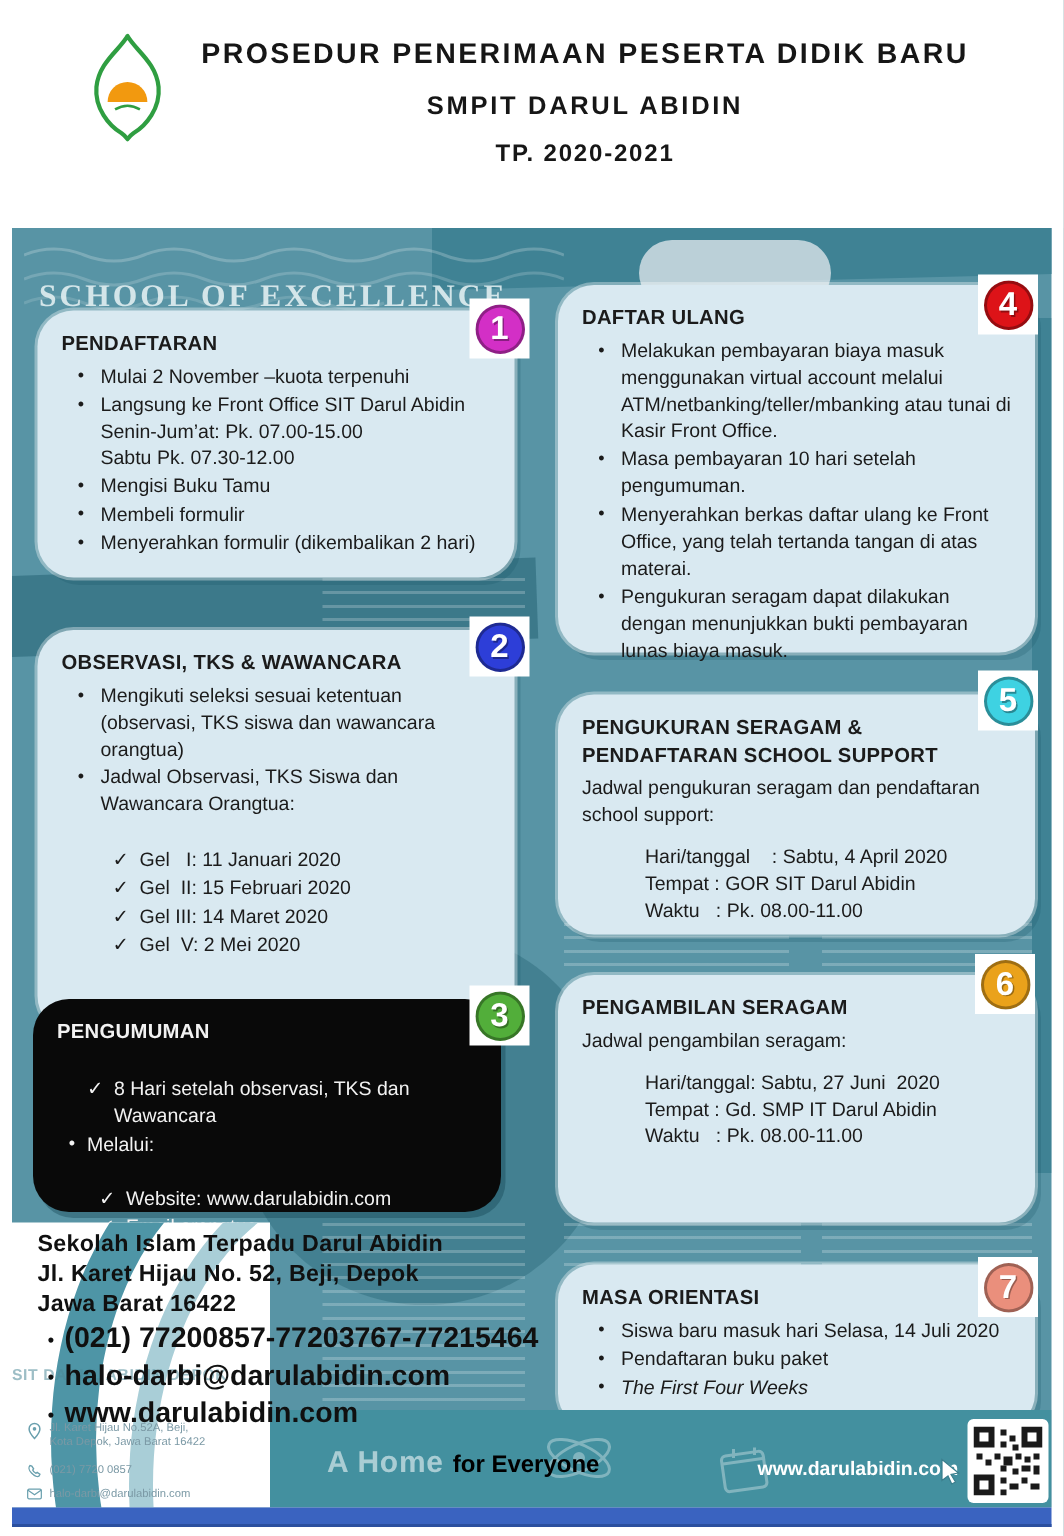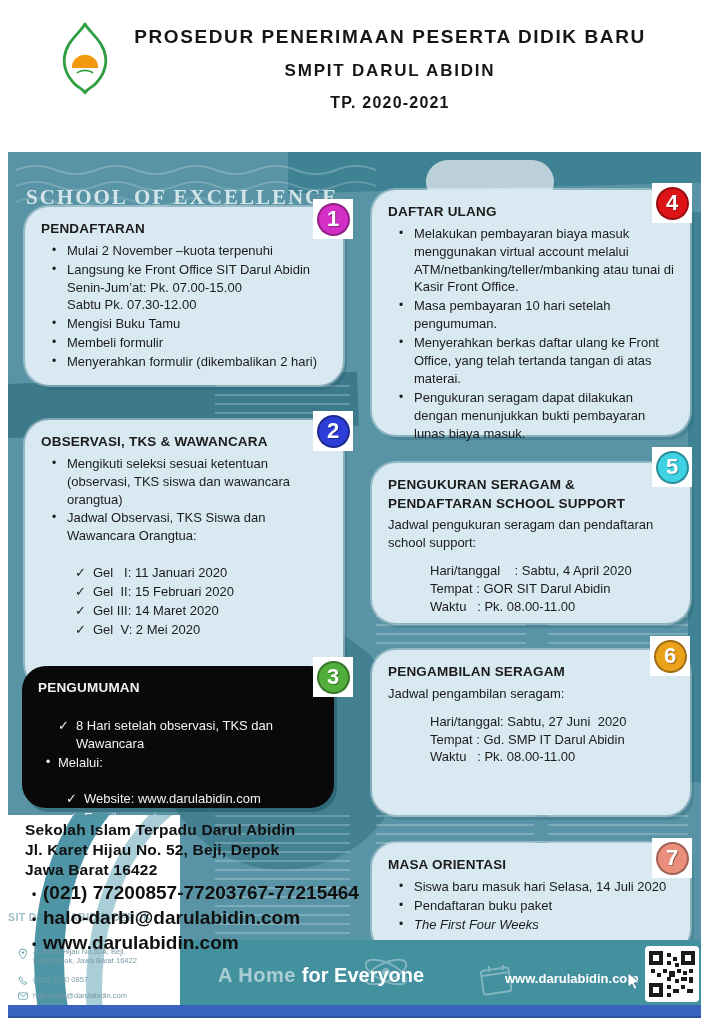--- a/index.html
+++ b/index.html
@@ -67,21 +67,21 @@
   .contact{position:absolute;left:25px;top:820px;width:340px;color:#101010;z-index:6;}
   .contact .ln{font-size:15.5px;font-weight:700;line-height:1.28;letter-spacing:.2px;}
   .contact ul{list-style:none;margin:2px 0 0 0;padding:0;}
   .contact li{display:flex;align-items:flex-start;font-size:19px;font-weight:700;line-height:1.3;}
   .contact .dot{flex:0 0 18px;}
 
   
   .strip{position:absolute;left:0;top:788px;width:693px;height:65px;background:#43909f;}
   .tagline{position:absolute;left:210px;top:24px;white-space:nowrap;}
   .tag-light{font-size:20px;font-weight:700;color:rgba(255,255,255,0.55);letter-spacing:.5px;}
-  .tag-bold{font-size:20px;font-weight:700;color:#ffffff;margin-left:6px;}
+  .tag-bold{font-size:16px;font-weight:700;color:#000000;margin-left:6px;}
   .site{position:absolute;left:497px;top:31px;font-size:13px;font-weight:700;color:#fff;}
   .cursor{position:absolute;left:618px;top:32px;}
   .qr-box{position:absolute;left:637px;top:6px;width:54px;height:56px;background:#fff;border-radius:4px;
           display:flex;align-items:center;justify-content:center;}
   .doodle{position:absolute;opacity:.33;}
 
   
   .blue-bar{position:absolute;left:8px;top:1005px;width:693px;height:13px;background:#3a63c0;border-bottom:2px solid #2b4f9e;box-sizing:border-box;}
 </style>
 </head>

